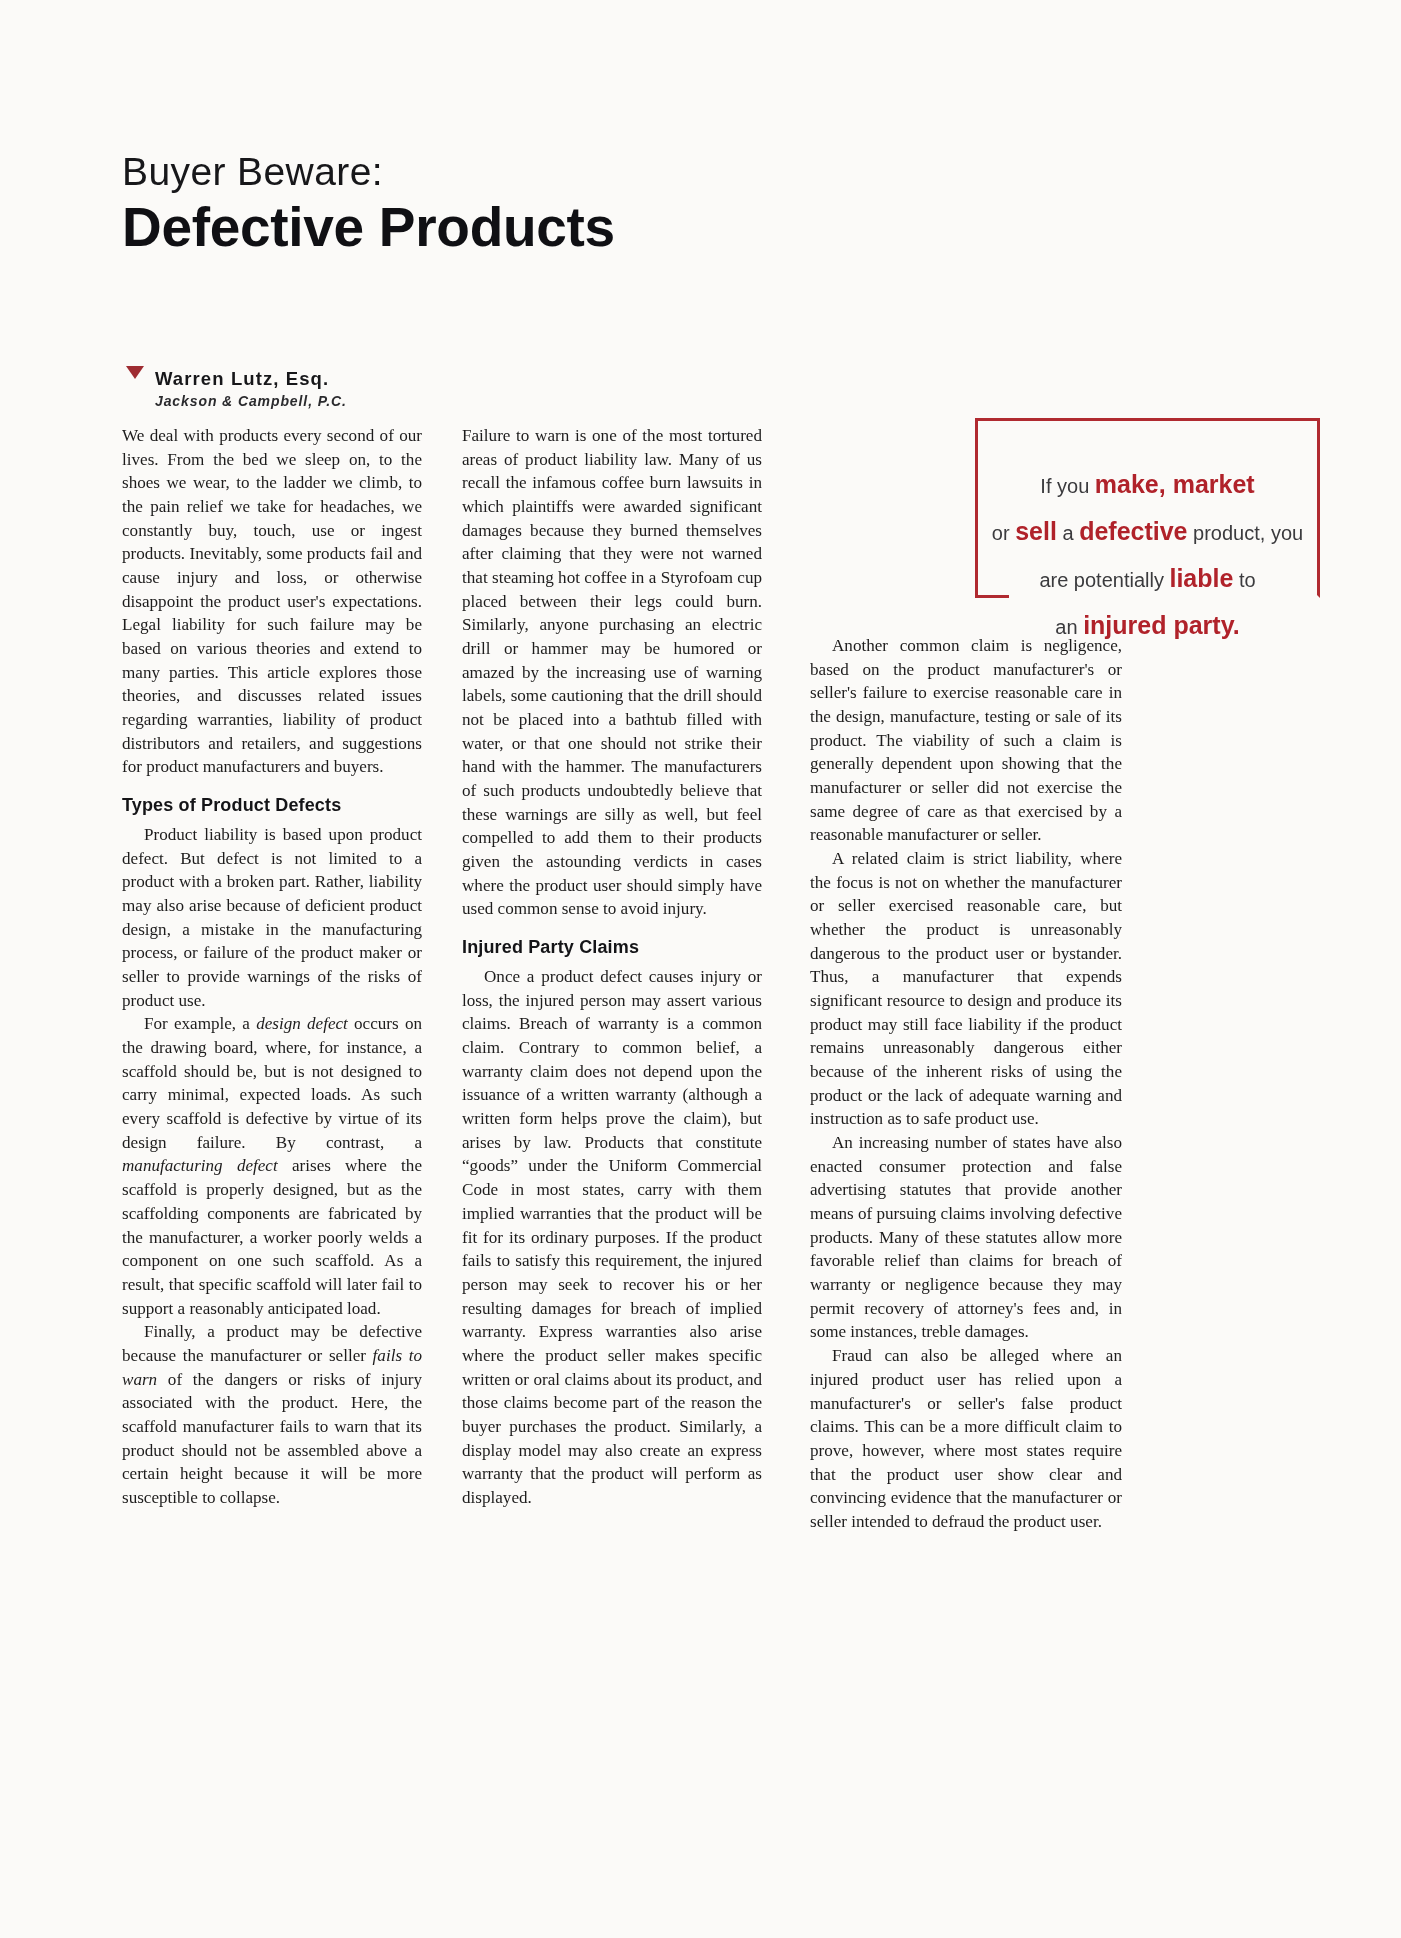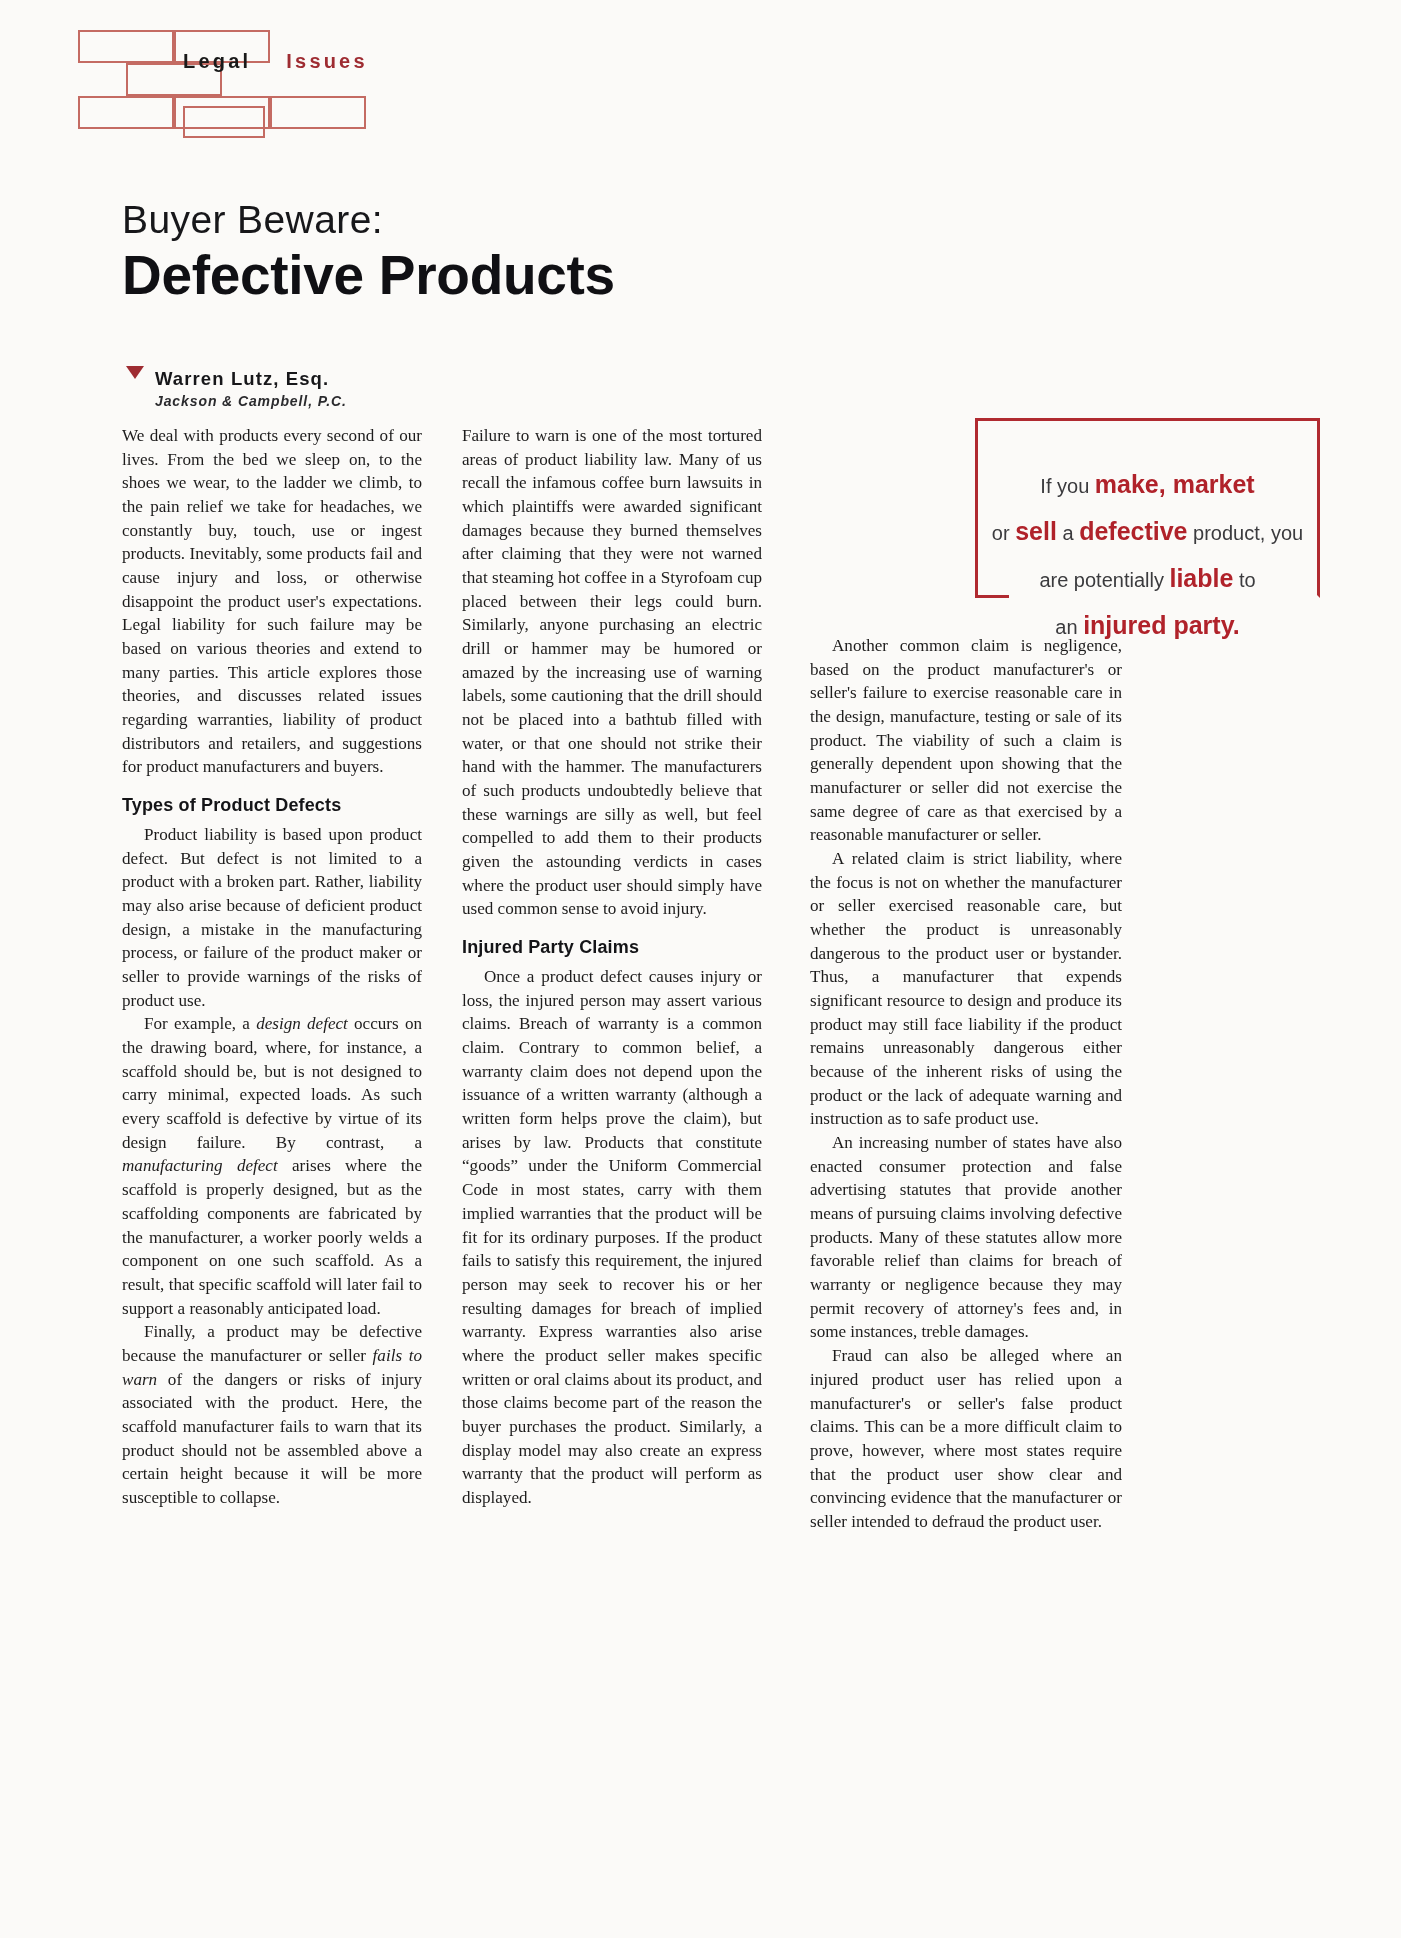--- a/index.html
+++ b/index.html
@@ -59,21 +59,20 @@
   }
   .kicker .k-legal { color: #1a1a1a; }
   .kicker .k-issues { color: #9e2c32; }
 
   
   .title-wrap {
     position: absolute;
     left: 122px;
     top: 152px;
     width: 900px;
-    margin-top: 48px;
   }
   .title-eyebrow {
     font-family: "Liberation Sans", sans-serif;
     font-size: 39px;
     font-weight: normal;
     color: #17171a;
     letter-spacing: 0.4px;
     line-height: 1.05;
   }
   .title-main {
@@ -260,34 +259,20 @@
     font-size: 13px;
     letter-spacing: 0.9px;
     color: #1c1c1f;
   }
 </style>
 </head>
 <body>
 
 <div class="page">
 
-  <div class="masthead">
-    <div class="brick b1"></div>
-    <div class="brick b2"></div>
-    <div class="brick b3"></div>
-    <div class="brick b4"></div>
-    <div class="brick b5"></div>
-    <div class="brick b6"></div>
-    <div class="brick b7"></div>
-    <div class="kicker">
-      <span class="k-legal">Legal</span>
-      <span>&nbsp;&nbsp;</span>
-      <span class="k-issues">Issues</span>
-    </div>
-  </div>
 
   <div class="title-wrap">
     <div class="title-eyebrow">Buyer Beware:</div>
     <div class="title-main">Defective Products</div>
   </div>
 
   <div class="byline">
     <div class="byline-row">
       <span class="tri-icon"></span>
       <span class="byline-name">Warren Lutz, Esq.</span>

